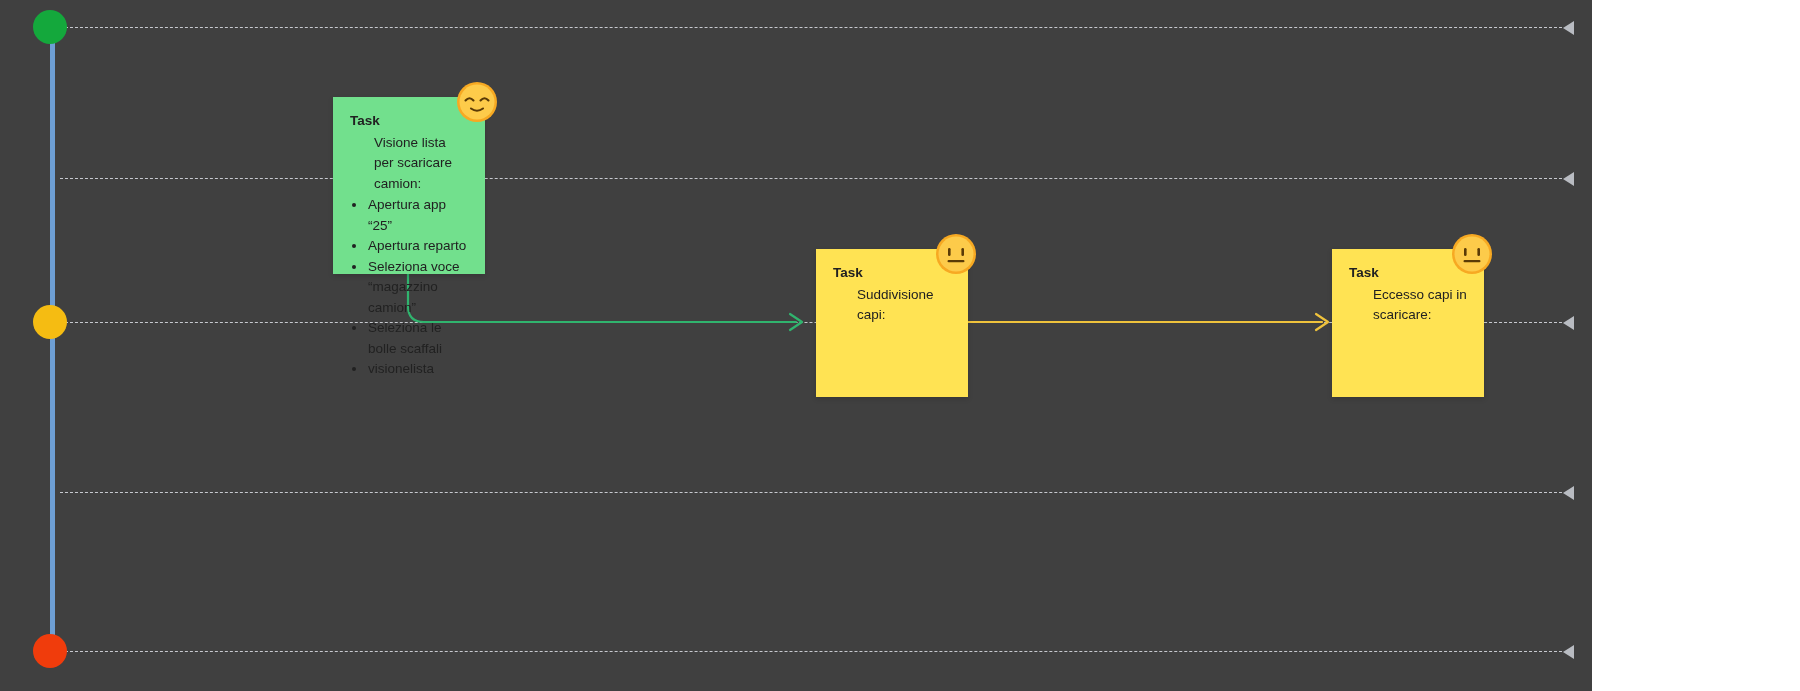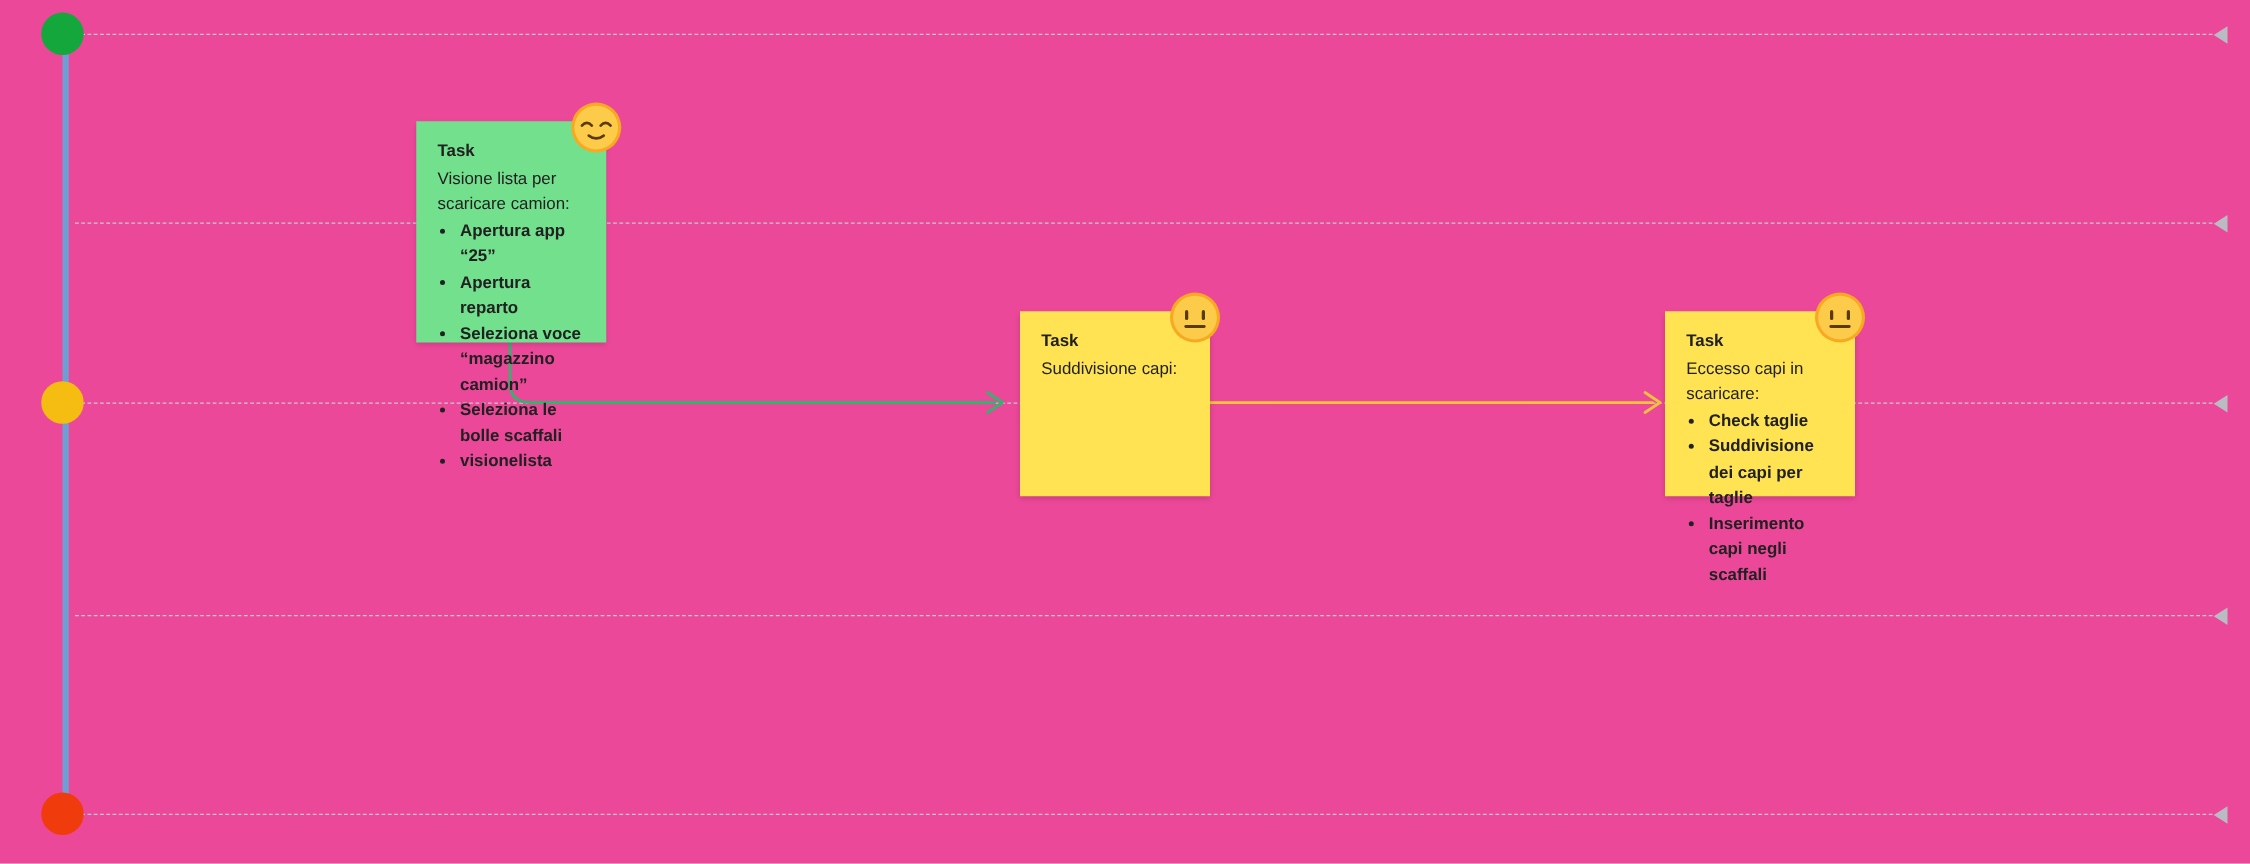--- a/index.html
+++ b/index.html
@@ -7,23 +7,23 @@
   html, body {
     width: 1800px;
     height: 691px;
     background: #ffffff;
     font-family: "Liberation Sans", sans-serif;
     overflow: hidden;
   }
 
   #canvas {
     position: relative;
-    width: 1800px;
+    width: 1592px;
     height: 691px;
-    background: #ec4899;
+    background: #404040;
   }
 
   
   .lane-line {
     position: absolute;
     left: 60px;
     right: 30px;
     height: 0;
     border-top: 1px dashed #c7c9cf;
   }
@@ -64,31 +64,31 @@
   .card.yellow { background: #ffe353; }
 
   .card-title {
     font-weight: bold;
     font-size: 13.5px;
     margin-bottom: 1px;
   }
   .card-subtitle {
     font-size: 13.5px;
     margin-bottom: 1px;
+    margin-left: 24px;
   }
   .card-list {
     list-style: disc;
     margin: 0;
     padding-left: 17px;
   }
   .card-list li {
     font-size: 13.5px;
     line-height: 1.52;
     padding-left: 1px;
-    font-weight: bold;
   }
 
   
   .emoji-badge {
     position: absolute;
     width: 42px;
     height: 42px;
     border-radius: 50%;
     overflow: visible;
     line-height: 0;
@@ -172,25 +172,20 @@
       <circle cx="21" cy="21" r="17.5" fill="#fdcb4a"></circle>
       <rect x="13" y="15" width="2.6" height="8" rx="1.3" fill="#5a3a06"></rect>
       <rect x="26.4" y="15" width="2.6" height="8" rx="1.3" fill="#5a3a06"></rect>
       <rect x="12.5" y="27" width="17" height="2.3" rx="1.15" fill="#5a3a06"></rect>
     </svg>
   </div>
 
   <div class="card yellow" style="left:1332px; top:249px; width:152px; height:148px;">
     <div class="card-title">Task</div>
     <div class="card-subtitle">Eccesso capi in scaricare:</div>
-    <ul class="card-list">
-      <li>Check taglie</li>
-      <li>Suddivisione dei capi per taglie</li>
-      <li>Inserimento capi negli scaffali</li>
-    </ul>
   </div>
 
   <div class="emoji-badge" style="left:1451px; top:233px;">
     <svg width="42" height="42" viewBox="0 0 42 42">
       <circle cx="21" cy="21" r="20" fill="#f7a922"></circle>
       <circle cx="21" cy="21" r="17.5" fill="#fdcb4a"></circle>
       <rect x="13" y="15" width="2.6" height="8" rx="1.3" fill="#5a3a06"></rect>
       <rect x="26.4" y="15" width="2.6" height="8" rx="1.3" fill="#5a3a06"></rect>
       <rect x="12.5" y="27" width="17" height="2.3" rx="1.15" fill="#5a3a06"></rect>
     </svg>

